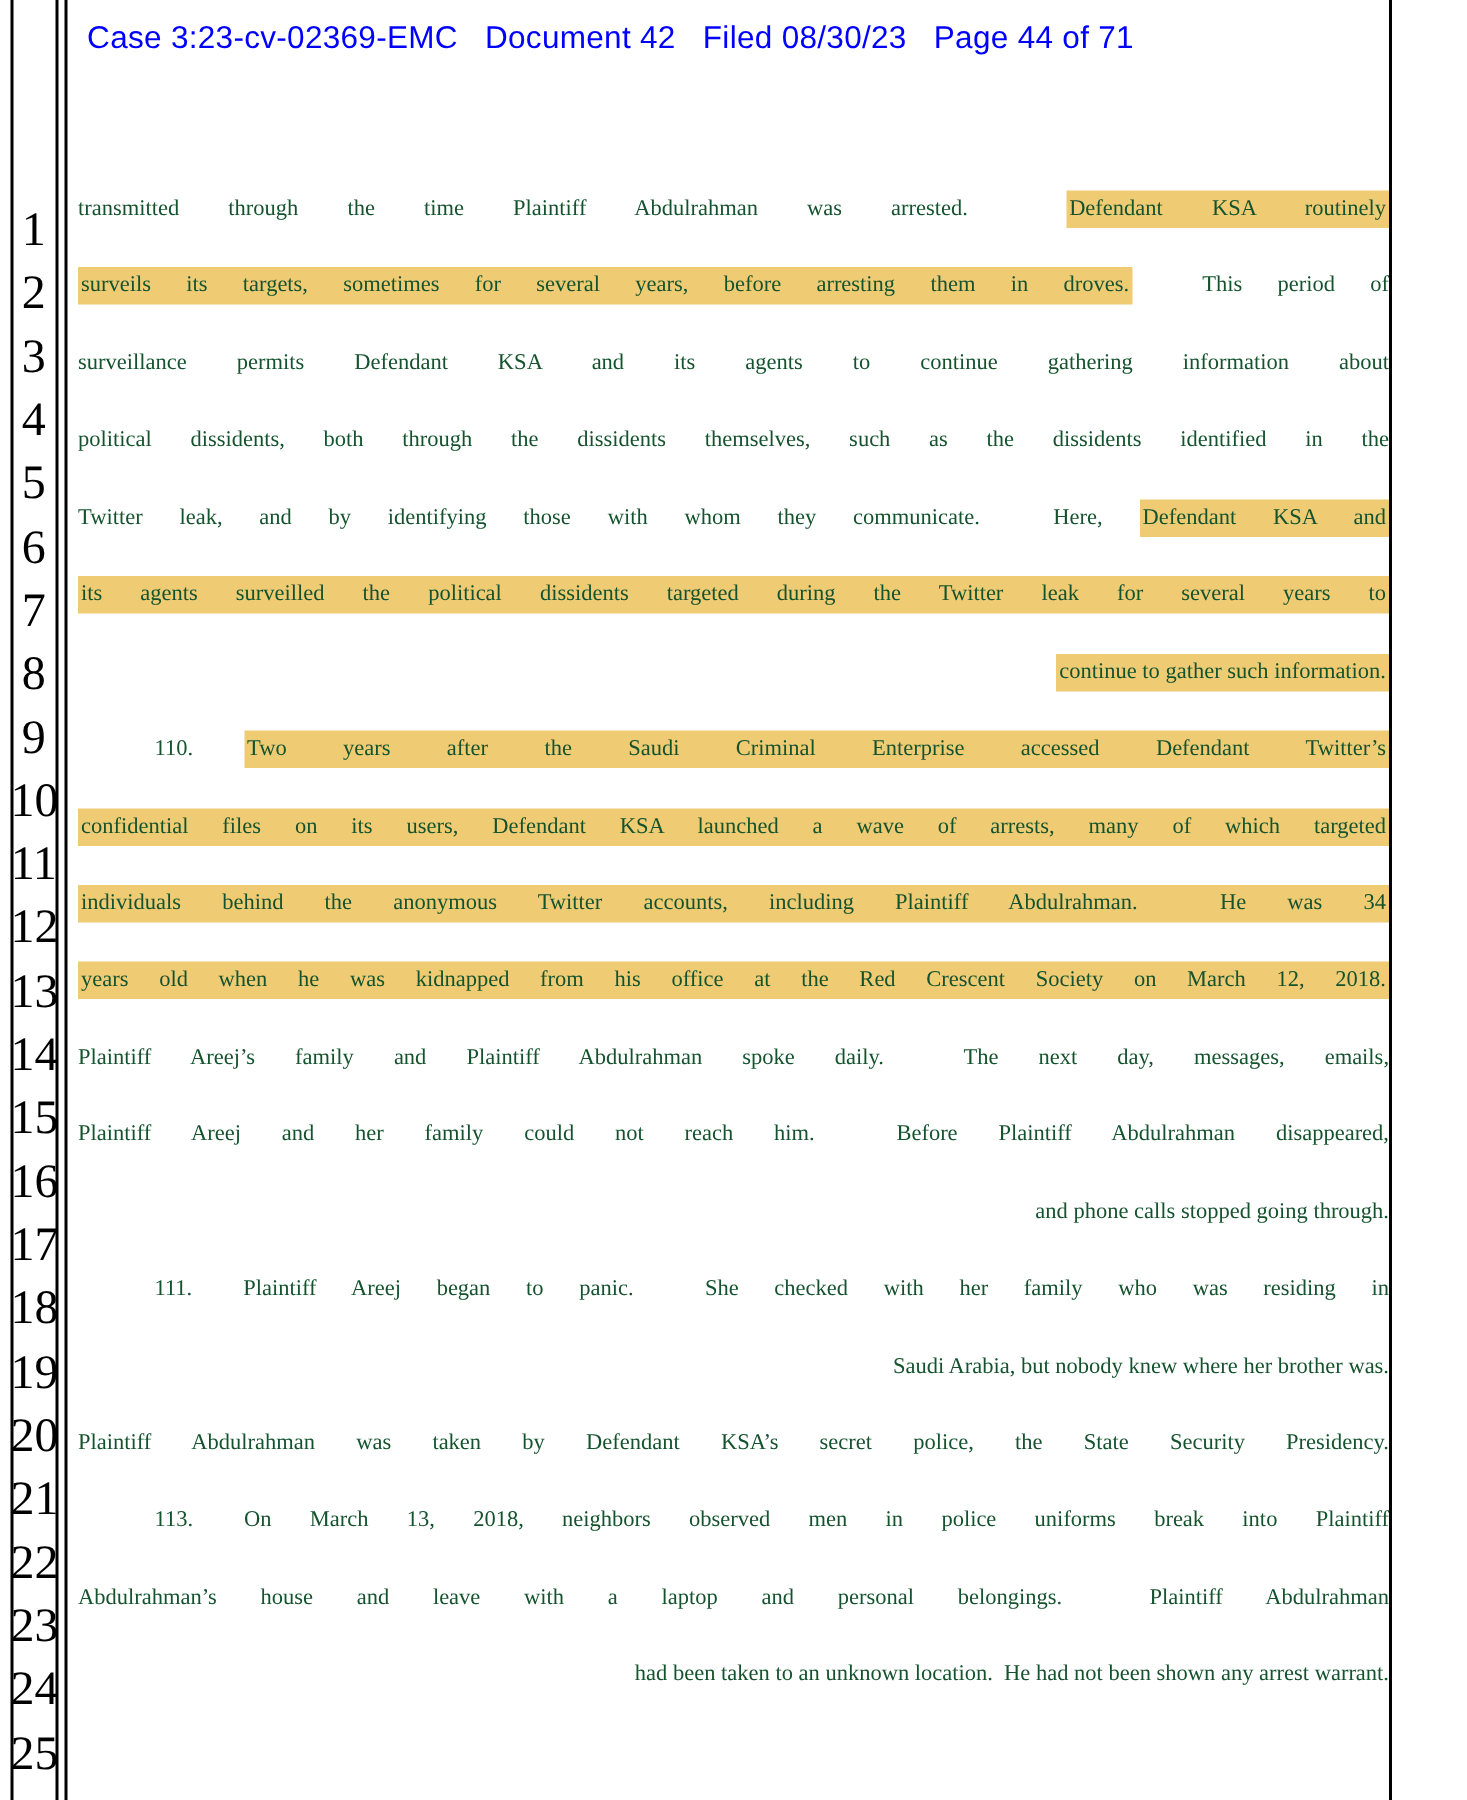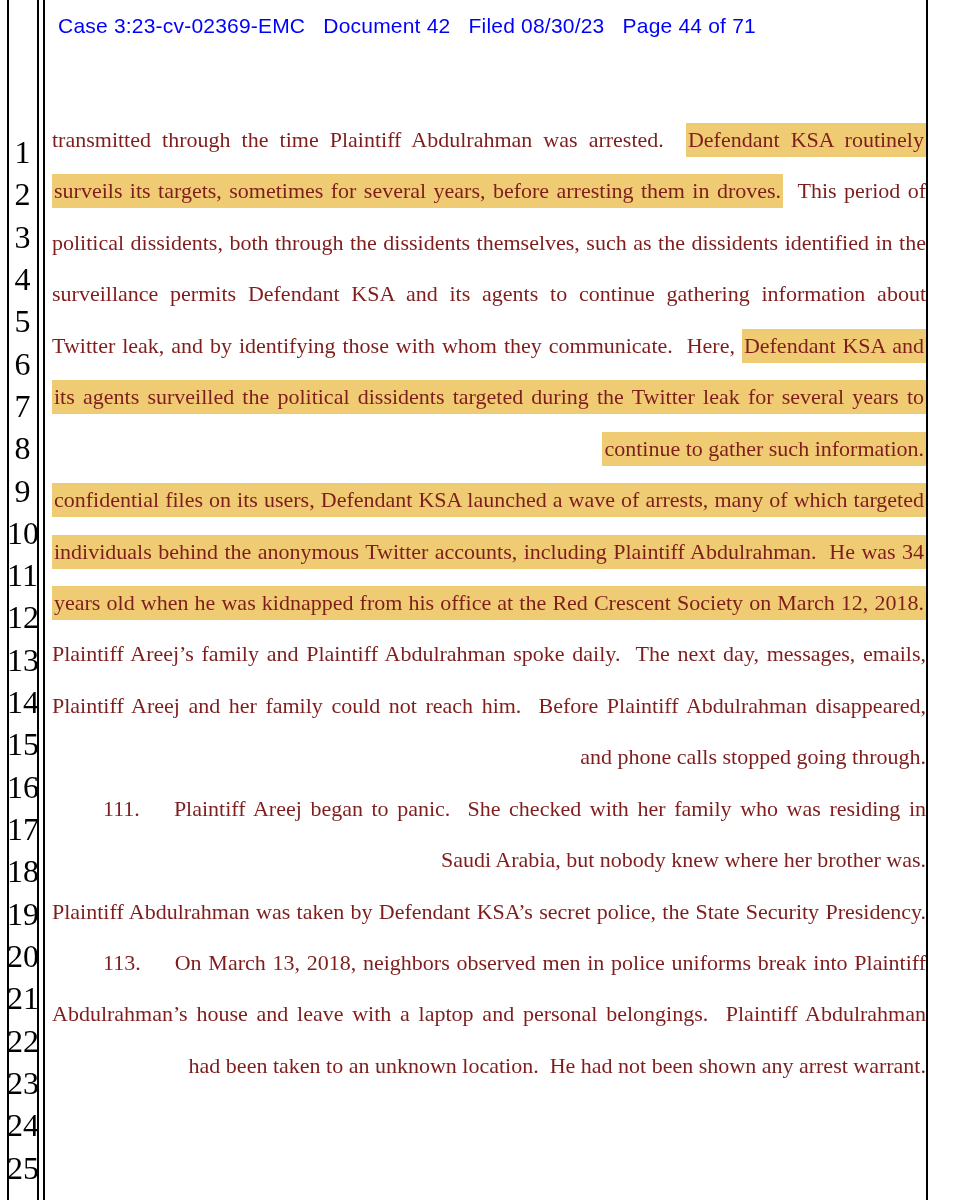--- a/index.html
+++ b/index.html
@@ -34,22 +34,22 @@
     left: 7px; top: 131px; width: 31px;
     text-align: center;
     font-size: 32px;
     color: #000;
   }
   .ln { height: 42.32px; line-height: 42.32px; }
 
   #body-text {
     position: absolute;
     left: 52px; top: 114px; width: 874px;
-    font-size: 22px;
-    color: #7f1d1d;
+    font-size: 15px;
+    color: #14532d;
   }
   .line {
     height: 51.45px; line-height: 51.45px;
     text-align: right;
   }
   .line.j {
     text-align: justify;
     text-align-last: justify;
   }
   .line.ind { padding-left: 51px; }
@@ -93,25 +93,26 @@
     <div class="ln">21</div>
     <div class="ln">22</div>
     <div class="ln">23</div>
     <div class="ln">24</div>
     <div class="ln">25</div>
   </div>
 
 <div id="body-text">
     <div class="line j"><span>transmitted through the time Plaintiff Abdulrahman was arrested.&nbsp; </span><span class="hl">Defendant KSA routinely</span></div>
     <div class="line j"><span class="hl">surveils its targets, sometimes for several years, before arresting them in droves.</span><span>&nbsp; This period of</span></div>
+    <div class="line j"><span>surveillance permits Defendant KSA and its agents to continue gathering information about</span></div>
     <div class="line j"><span>political dissidents, both through the dissidents themselves, such as the dissidents identified in the</span></div>
-    <div class="line j"><span>surveillance permits Defendant KSA and its agents to continue gathering information about</span></div>
     <div class="line j"><span>Twitter leak, and by identifying those with whom they communicate.&nbsp; Here, </span><span class="hl">Defendant KSA and</span></div>
     <div class="line j"><span class="hl">its agents surveilled the political dissidents targeted during the Twitter leak for several years to</span></div>
     <div class="line"><span class="hl">continue to gather such information.</span></div>
+    <div class="line j ind"><span class="pnum">110.</span><span class="hl">Two years after the Saudi Criminal Enterprise accessed Defendant Twitter’s</span></div>
     <div class="line j"><span class="hl">confidential files on its users, Defendant KSA launched a wave of arrests, many of which targeted</span></div>
     <div class="line j"><span class="hl">individuals behind the anonymous Twitter accounts, including Plaintiff Abdulrahman.&nbsp; He was 34</span></div>
     <div class="line j"><span class="hl">years old when he was kidnapped from his office at the Red Crescent Society on March 12, 2018.</span></div>
     <div class="line j"><span>Plaintiff Areej’s family and Plaintiff Abdulrahman spoke daily.&nbsp; The next day, messages, emails,</span></div>
     <div class="line j"><span>Plaintiff Areej and her family could not reach him.&nbsp; Before Plaintiff Abdulrahman disappeared,</span></div>
     <div class="line"><span>and phone calls stopped going through.</span></div>
     <div class="line j ind"><span class="pnum">111.</span><span>Plaintiff Areej began to panic.&nbsp; She checked with her family who was residing in</span></div>
     <div class="line"><span>Saudi Arabia, but nobody knew where her brother was.</span></div>
     <div class="line j"><span>Plaintiff Abdulrahman was taken by Defendant KSA’s secret police, the State Security Presidency.</span></div>
     <div class="line j ind"><span class="pnum">113.</span><span>On March 13, 2018, neighbors observed men in police uniforms break into Plaintiff</span></div>

